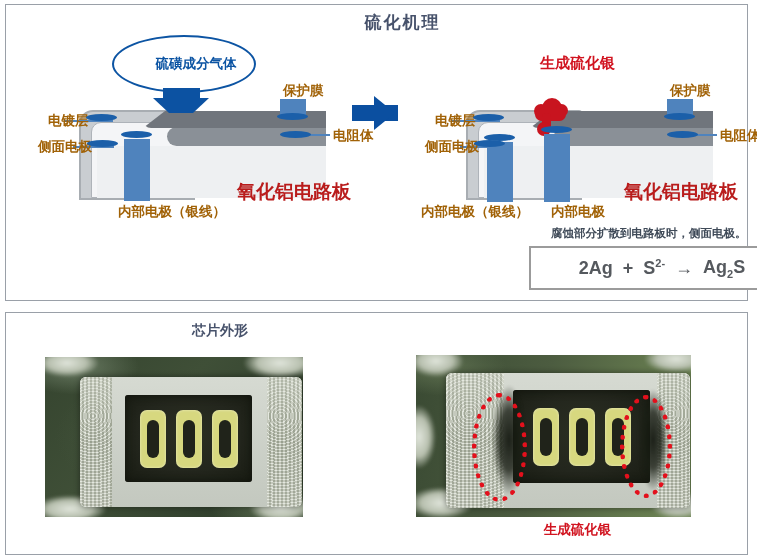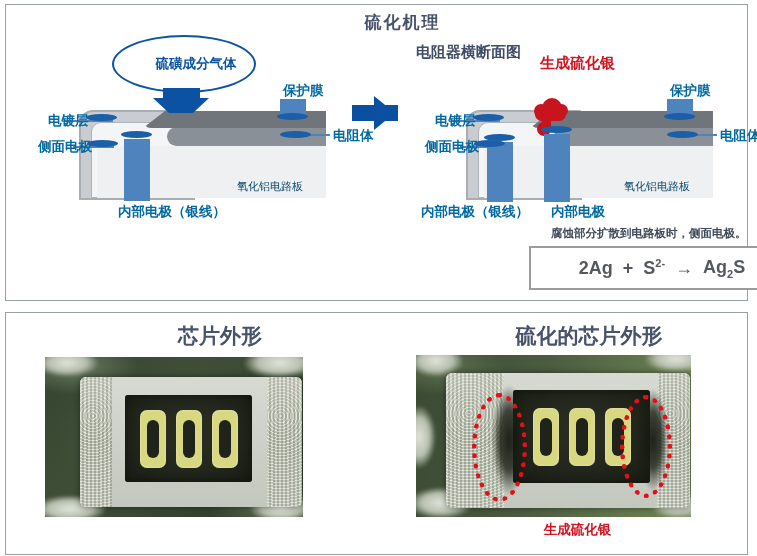--- a/index.html
+++ b/index.html
@@ -50,33 +50,33 @@
   #blob-c2{left:14px;top:0;width:20px;height:20px;}
   #blob-c3{left:27px;top:6px;width:13px;height:13px;}
   #blob-base{left:7px;top:10px;width:31px;height:13px;border-radius:7px;}
   #blob-stem{left:14px;top:15px;width:9px;height:18px;border-radius:4px;}
   #blob-ball{left:9px;top:24px;width:14px;height:14px;}
 
   
   .dot{width:7px;height:7px;border-radius:50%;background:#1b5fa9;z-index:7;}
   .hline{height:2px;background:#4f83bd;z-index:6;}
   .vline{width:2px;background:#4f83bd;z-index:6;}
-  .lbl{font-size:13.5px;font-weight:600;color:#0369a1;white-space:nowrap;z-index:7;}
-  .board-lbl{font-size:11px;font-weight:400;color:#0c4a6e;z-index:7;}
+  .lbl{font-size:13.5px;font-weight:600;color:#a16207;white-space:nowrap;z-index:7;}
+  .board-lbl{font-size:19px;font-weight:700;color:#b91c1c;z-index:7;}
 
   
   #rd-caption{left:527px;top:226px;font-size:11.5px;font-weight:bold;color:#3f4a58;z-index:7;}
   #formula-box{left:529px;top:246px;width:214px;height:40px;border:2px solid #9b9b9b;background:#fff;
                display:flex;align-items:center;justify-content:center;gap:10px;
                font-size:18px;font-weight:bold;color:#55595e;z-index:7;}
   #formula-box sup{font-size:11px;} #formula-box sub{font-size:11px;}
   .fpart{white-space:nowrap;}
 
   
-  .photo-title{font-size:21px;font-weight:bold;color:#47526b;text-align:center;}
+  .photo-title{font-size:14px;font-weight:bold;color:#47526b;text-align:center;}
   #photo1-title{left:45px;top:322px;width:302px;}
   #photo2-title{left:416px;top:322px;width:298px;}
   .photo{position:absolute;overflow:hidden;}
   #photo1{left:45px;top:357px;width:258px;height:160px;
     background:
       radial-gradient(90px 40px at 12% 6%,#6a7b63,transparent 70%),
       radial-gradient(90px 46px at 88% 92%,#5d6f52,transparent 70%),
       radial-gradient(140px 80px at 50% 50%,#46563e,transparent 85%),
       linear-gradient(135deg,#35442f,#3f4f37 40%,#354430 70%,#2c3a28);}
   #photo2{left:416px;top:355px;width:275px;height:162px;
@@ -147,21 +147,20 @@
 
   <div class="abs board-lbl" style="left:213px;top:179px;">氧化铝电路板</div>
 
   <div class="abs dot" style="left:121px;top:131px;"></div>
   <div class="abs vline" style="left:124px;top:139px;height:62px;"></div>
   <div class="abs lbl" style="left:94px;top:203px;">内部电极（银线）</div>
 
   <div class="abs" id="big-arrow-stem"></div>
   <div class="abs" id="big-arrow-head"></div>
 
-  <div class="abs sec-title" id="rd-title">电阻器横断面图</div>
   <div class="abs" id="rd-red-title">生成硫化银</div>
 
   <div class="abs cap" id="rd-cap"></div>
   <div class="abs innerw" id="rd-inner"></div>
   <div class="abs board" id="rd-board"></div>
   <div class="abs rbody" id="rd-body"></div>
   <div class="abs film" id="rd-film"></div>
 
   <div class="abs" id="blob">
     <div class="blob-part" id="blob-c1"></div>
@@ -202,21 +201,20 @@
 
   <div class="abs" id="formula-box">
     <span class="fpart">2Ag</span>
     <span class="fpart">+</span>
     <span class="fpart"><span>S</span><sup>2-</sup></span>
     <span class="fpart">→</span>
     <span class="fpart"><span>Ag</span><sub>2</sub><span>S</span></span>
   </div>
 
   <div class="abs photo-title" id="photo1-title">芯片外形</div>
-  <div class="abs photo-title" id="photo2-title">硫化的芯片外形</div>
 
   <div class="photo" id="photo1">
     <div class="pad" style="left:-10px;top:-8px;width:64px;height:28px;"></div>
     <div class="pad" style="left:198px;top:-10px;width:74px;height:32px;"></div>
     <div class="pad" style="left:-12px;top:138px;width:74px;height:28px;"></div>
     <div class="pad" style="left:204px;top:136px;width:64px;height:30px;"></div>
     <div class="chip" style="left:35px;top:20px;width:222px;height:130px;">
       <div class="mcap left" style="width:32px;"></div>
       <div class="mcap right" style="width:35px;"></div>
       <div class="blackarea chip-digits" style="left:45px;top:18px;width:127px;height:87px;">

